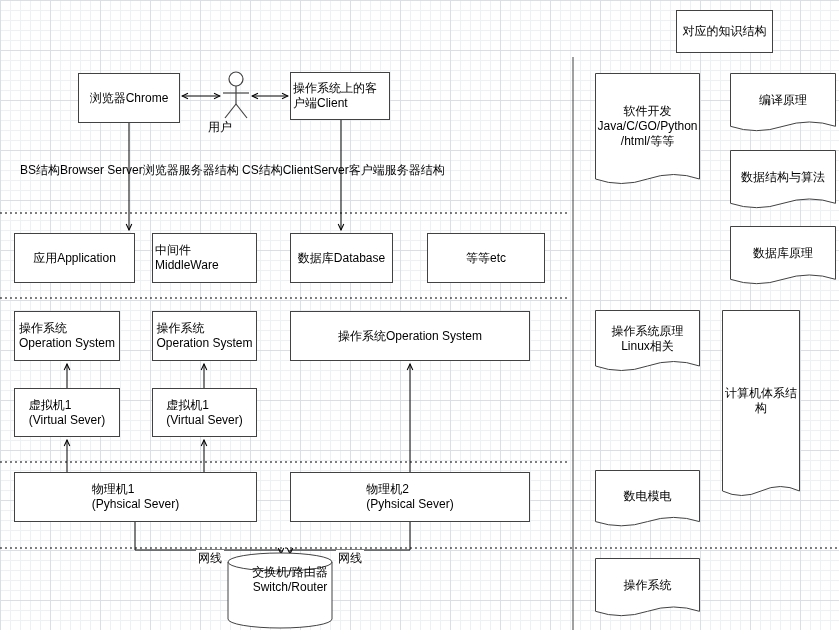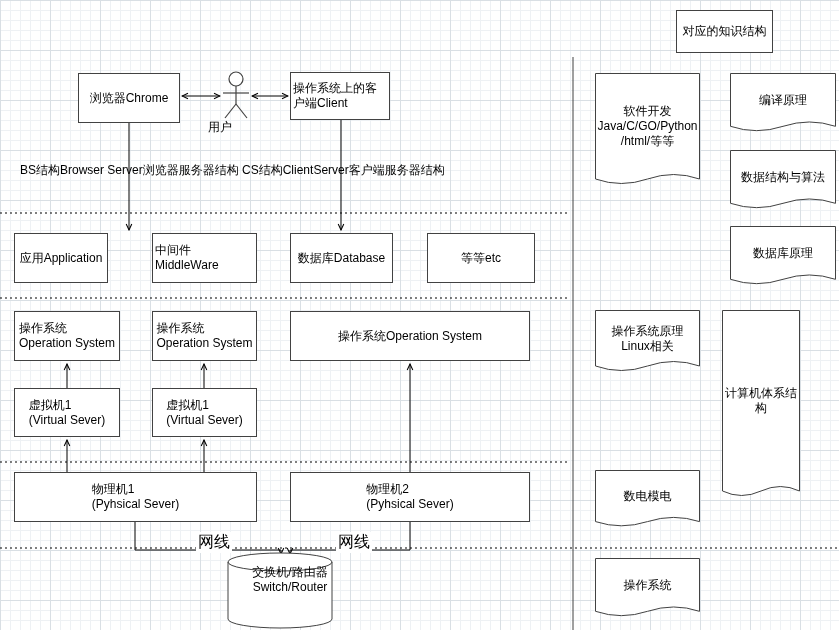--- a/index.html
+++ b/index.html
@@ -31,24 +31,25 @@
     font-size:12px;line-height:1.25;color:#000;
     padding:0 2px;
   }
   .floating-label{
     position:absolute;
     font-size:12px;line-height:1.25;color:#000;
     white-space:nowrap;
   }
   .edge-label{
     position:absolute;
-    font-size:16px;color:#000;
+    font-size:12px;color:#000;
     background:#ffffff;
     padding:0 2px;
     white-space:nowrap;
+    margin-top:18px;
   }
   .doc-wrap{position:absolute;}
   .doc-wrap svg{position:absolute;left:0;top:0;overflow:visible;}
   .doc-wrap .lbl{
     position:absolute;left:0;top:0;right:0;bottom:8px;
     display:flex;align-items:center;justify-content:center;
     text-align:center;
   }
   .docpath{fill:#ffffff;stroke:#424242;stroke-width:1;stroke-linejoin:round;}
   .cyl-label{
@@ -107,30 +108,30 @@
   <div class="node" style="left:78px;top:73px;width:102px;height:50px">
     <span class="lbl">浏览器Chrome</span>
   </div>
   <div class="node" style="left:290px;top:72px;width:100px;height:48px">
     <span class="lbl">操作系统上的客户端Client</span>
   </div>
   <div class="floating-label" style="left:206px;top:120px;width:28px;text-align:center">用户</div>
 
   <div class="floating-label" style="left:20px;top:163px">BS结构Browser Server浏览器服务器结构 CS结构ClientServer客户端服务器结构</div>
 
-  <div class="node" style="left:14px;top:233px;width:94px;height:50px">
+  <div class="node" style="left:14px;top:233px;width:121px;height:50px">
     <span class="lbl">应用Application</span>
   </div>
   <div class="node" style="left:152px;top:233px;width:105px;height:50px">
     <span class="lbl">中间件MiddleWare</span>
   </div>
   <div class="node" style="left:290px;top:233px;width:103px;height:50px">
     <span class="lbl">数据库Database</span>
   </div>
-  <div class="node" style="left:427px;top:233px;width:108px;height:50px">
+  <div class="node" style="left:427px;top:233px;width:118px;height:50px">
     <span class="lbl">等等etc</span>
   </div>
 
   <div class="node" style="left:14px;top:311px;width:106px;height:50px">
     <span class="lbl">操作系统
 Operation System</span>
   </div>
   <div class="node" style="left:152px;top:311px;width:105px;height:50px">
     <span class="lbl">操作系统
 Operation System</span>

